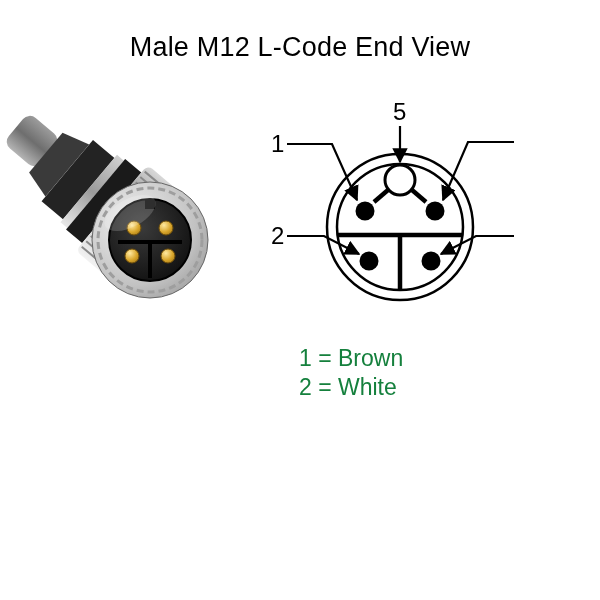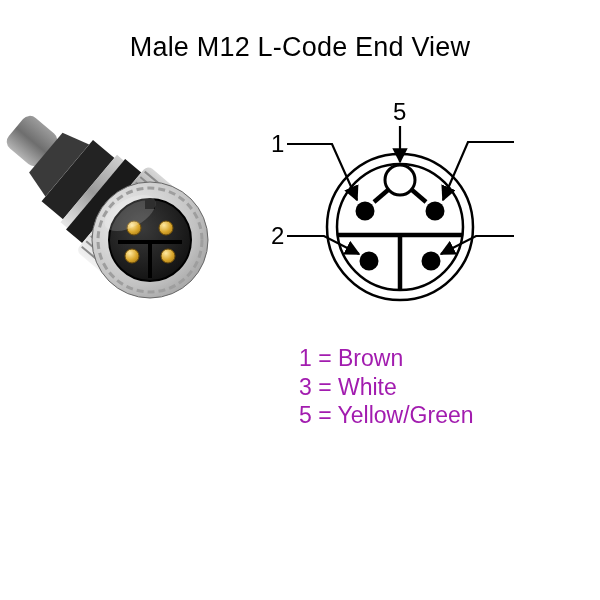--- a/index.html
+++ b/index.html
@@ -34,21 +34,21 @@
     position: absolute;
     left: 260px;
     top: 90px;
   }
   .legend {
     position: absolute;
     left: 299px;
     top: 344px;
     font-size: 23px;
     line-height: 28.5px;
-    color: #a21caf;
+    color: #15803d;
   }
   .diag-label {
     font-size: 24px;
     fill: #000000;
     font-family: "Liberation Sans", sans-serif;
   }
 </style>
 </head>
 <body>
 
@@ -184,17 +184,16 @@
 
     <text class="diag-label" x="133" y="30">5</text>
     <text class="diag-label" x="11" y="62">1</text>
     <text class="diag-label" x="258" y="60">4</text>
     <text class="diag-label" x="11" y="154">2</text>
     <text class="diag-label" x="258" y="154">3</text>
   </svg>
 
   <div class="legend">
     <div>1 = Brown</div>
-    <div>3 = White</div>
-    <div>5 = Yellow/Green</div>
+    <div>2 = White</div>
   </div>
 
 </div>
 
 </body></html>

